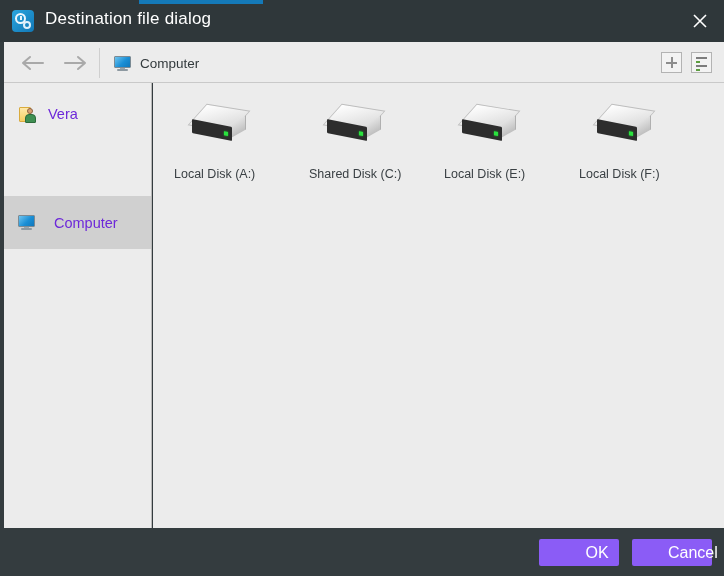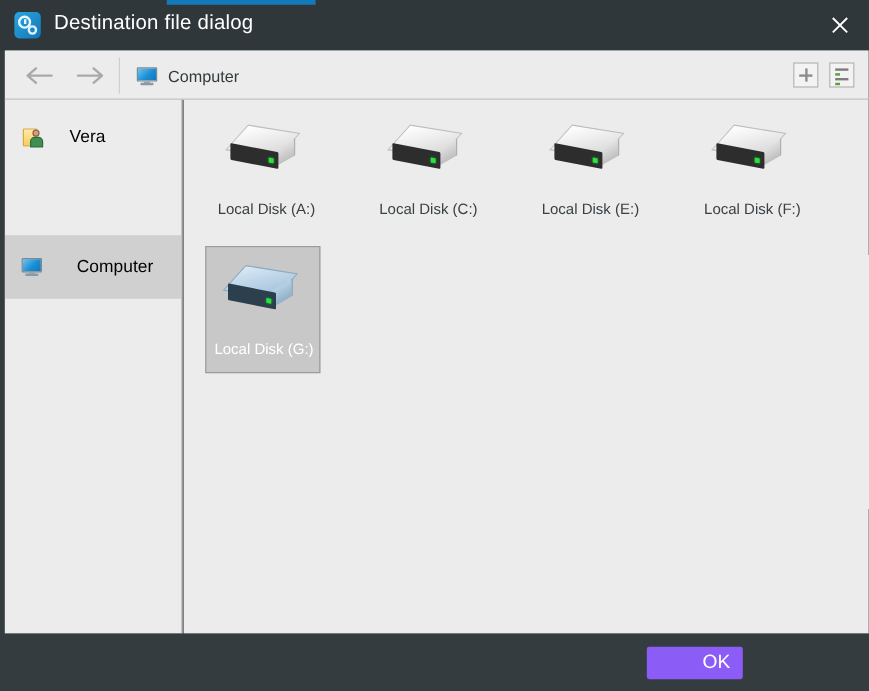--- a/index.html
+++ b/index.html
@@ -169,22 +169,22 @@
     left: 0;
     width: 147px; height: 53px;
     display: flex;
     align-items: center;
     padding-left: 14px;
     cursor: pointer;
   }
   .sidebar-item.selected { background: #d0d0d0; }
   .sidebar-item .si-label {
     font-size: 14.5px;
-    color: #000000;
-    margin-left: 20px;
+    color: #6d28d9;
+    margin-left: 10px;
   }
   .si-icon { position: relative; width: 20px; height: 18px; flex: 0 0 20px; }
 
   
   .ic-user .fold-back {
     position: absolute; left: 1px; top: 2px;
     width: 12px; height: 15px;
     background: linear-gradient(180deg,#ffe9a8 0%, #f6ce63 100%);
     border: 1px solid #d9ab3e; border-radius: 1px;
   }
@@ -250,21 +250,21 @@
   #content {
     position: absolute;
     left: 153px; top: 83px;
     width: 571px; height: 445px;
     background: #ececec;
     overflow: hidden;
   }
   .drive-tile {
     position: absolute;
     width: 96px; height: 106px;
-    text-align: center;
+    text-align: left;
     cursor: pointer;
     border: 1px solid transparent;
   }
   .drive-tile.selected {
     background: #c8c8c8;
     border: 1px solid #9c9c9c;
   }
   .drive-label {
     position: absolute;
     left: 0; bottom: 12px;
@@ -442,48 +442,41 @@
       </span>
       <span class="drive-label">Local Disk (A:)</span>
     </div>
 
     <div class="drive-tile" style="left:155px; top:5px">
       <span class="drive-icon">
         <span class="d-top"></span>
           <span class="d-side"></span>
           <span class="d-front"></span>
       </span>
-      <span class="drive-label">Local Disk (C:)</span>
+      <span class="drive-label">Shared Disk (C:)</span>
     </div>
 
     <div class="drive-tile" style="left:425px; top:5px">
       <span class="drive-icon">
         <span class="d-top"></span>
           <span class="d-side"></span>
           <span class="d-front"></span>
       </span>
       <span class="drive-label">Local Disk (F:)</span>
     </div>
 
     <div class="drive-tile" style="left:290px; top:5px">
       <span class="drive-icon">
         <span class="d-top"></span>
           <span class="d-side"></span>
           <span class="d-front"></span>
       </span>
       <span class="drive-label">Local Disk (E:)</span>
     </div>
 
-    <div class="drive-tile selected" style="left:18px; top:122px">
-      <span class="drive-icon">
-        <span class="d-top"></span>
-          <span class="d-side"></span>
-          <span class="d-front"></span>
-      </span>
-      <span class="drive-label">Local Disk (G:)</span>
-    </div>
   </div>
 
   <div id="footer">
     <button class="footer-btn" id="ok-button">OK</button>
+    <button class="footer-btn" id="cancel-button">Cancel</button>
   </div>
 
 </div>
 
 </body></html>

